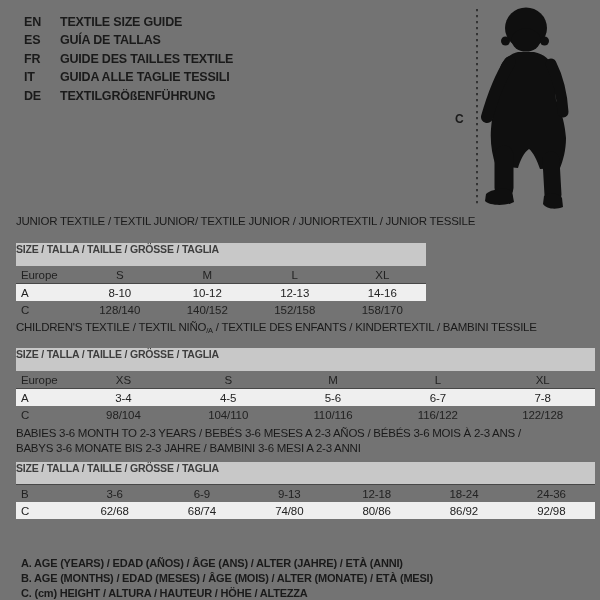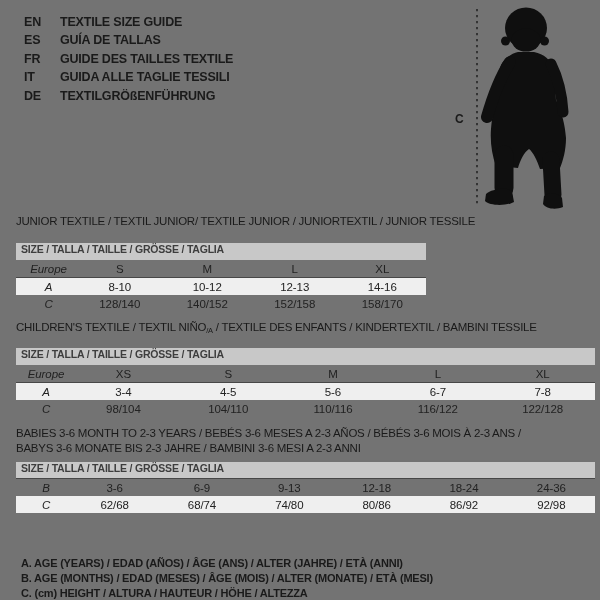--- a/index.html
+++ b/index.html
@@ -27,28 +27,28 @@
   .section{position:absolute;left:16px;}
   #sec1{top:215px;width:410px;}
   #sec2{top:321px;width:579px;}
   #sec3{top:426px;width:579px;}
   .sec-title{font-weight:normal;font-size:11.5px;line-height:13px;letter-spacing:-0.25px;white-space:nowrap;}
   #sec3 .sec-title{line-height:15px;}
   .sub{font-size:7.5px;vertical-align:-2px;}
   .band{
     box-sizing:border-box;background:var(--band);
     font-weight:bold;font-size:10.5px;color:#3d3d3d;
-    height:17px;line-height:13px;padding-left:5px;letter-spacing:-0.2px;white-space:nowrap;
+    height:23px;line-height:13px;letter-spacing:-0.2px;white-space:nowrap;
   }
   #sec1 .band{margin-top:15px;}
   #sec2 .band{margin-top:11px;}
   #sec3 .band{margin-top:6px;border-bottom:1px solid var(--rule);}
   table.grid{border-collapse:collapse;table-layout:fixed;width:100%;font-size:11.5px;color:#222;letter-spacing:-0.1px;}
   .grid td{padding:0;height:17px;text-align:center;vertical-align:middle;overflow:hidden;}
-  .grid td.rowlabel{text-align:center;padding-left:5px;font-style:italic;}
+  .grid td.rowlabel{text-align:left;padding-left:5px;}
   tr.hdr td{border-bottom:1px solid var(--rule);}
   tr.stripe{background:var(--stripe);}
 
   
   .footnotes{position:absolute;left:21px;top:556px;font-weight:bold;font-size:11px;line-height:15.2px;letter-spacing:-0.2px;white-space:nowrap;}
 </style>
 </head>
 <body>
 
 <div class="page">

